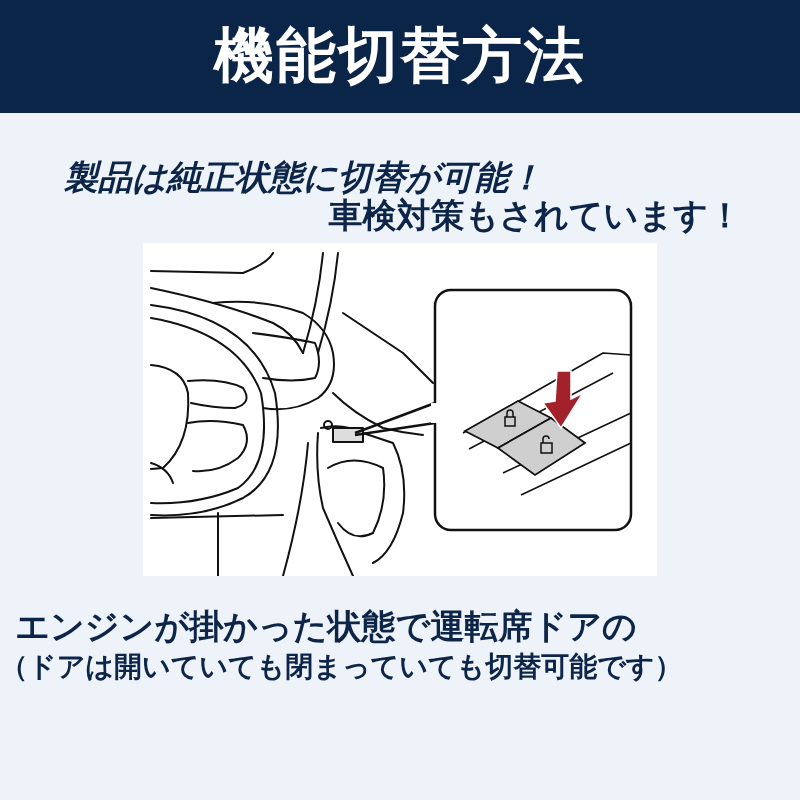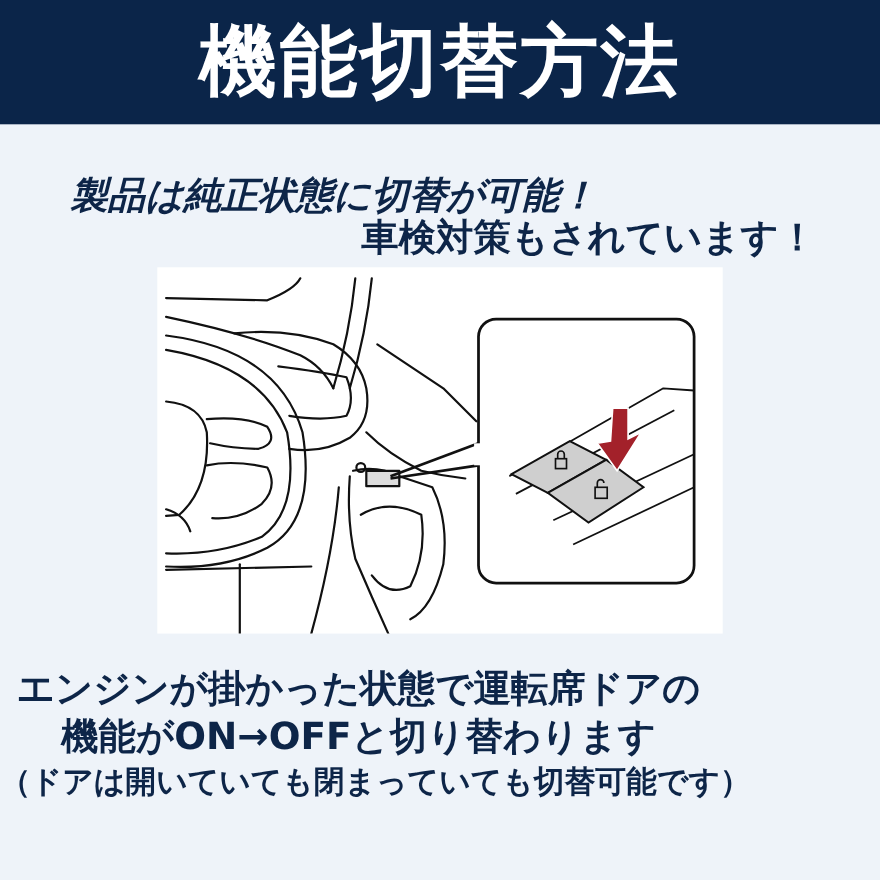--- a/index.html
+++ b/index.html
@@ -9,21 +9,21 @@
     font-family: "DejaVu Sans", "Liberation Sans", sans-serif;
     color:#0d2548;
     position:relative;
   }
   .header {
     position:absolute; left:0; top:0; width:800px; height:113px;
     background:#0b2549;
     display:flex; align-items:center; justify-content:center;
   }
   .header h1 {
-    margin:0; color:#ffffff; font-size:71px; font-weight:bold; letter-spacing:2px;
+    margin:0; color:#ffffff; font-size:60px; font-weight:bold; letter-spacing:2px;
   }
   .sub1 {
     position:absolute; left:64px; top:155px;
     font-size:34px; font-weight:bold; letter-spacing:0px; white-space:nowrap;font-style:italic;
   }
   .sub2 {
     position:absolute; right:58px; top:193px;
     font-size:34px; font-weight:bold; white-space:nowrap;
   }
   .figure {
@@ -109,15 +109,14 @@
       <rect x="398" y="200" width="11" height="10"></rect>
       <path d="M400 200 v-4 a3 3 0 0 1 6 0"></path>
     </g>
 
     <polygon points="414,128 428,128 428,156 440,150 418,185 400,160 412,158" fill="#a3212a" stroke="#fff" stroke-width="1.5"></polygon>
   </svg>
 </div>
 
 <div class="body-text">
   <div class="line">エンジンが掛かった状態で運転席ドアの</div>
-  <div class="line">機能がON→OFFと切り替わります</div>
   <div class="note">（ドアは開いていても閉まっていても切替可能です）</div>
 </div>
 
 </body></html>

